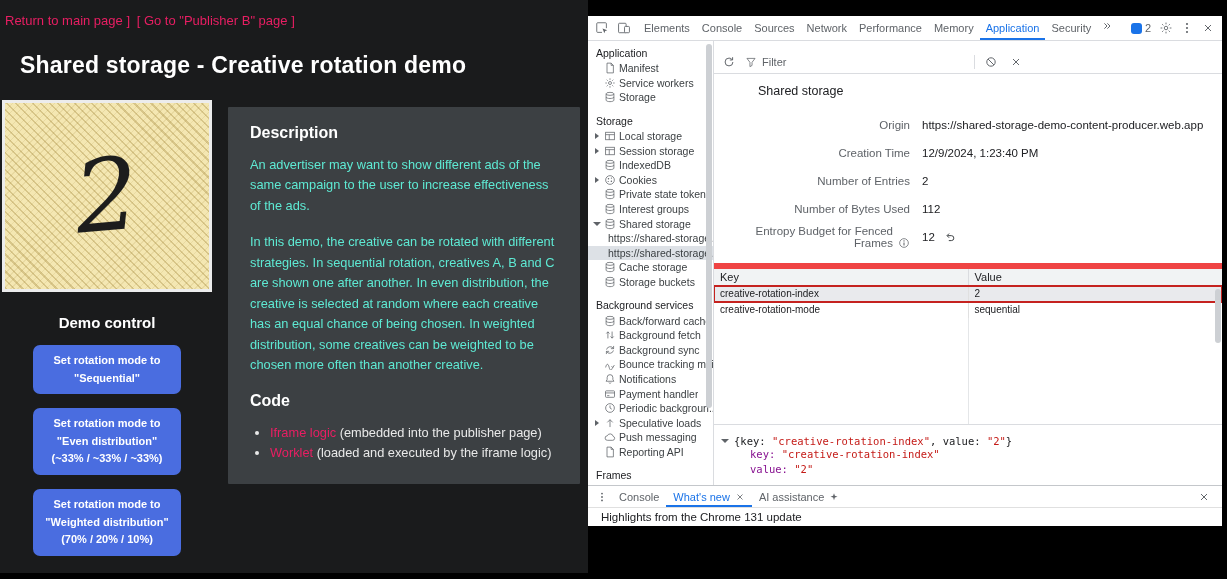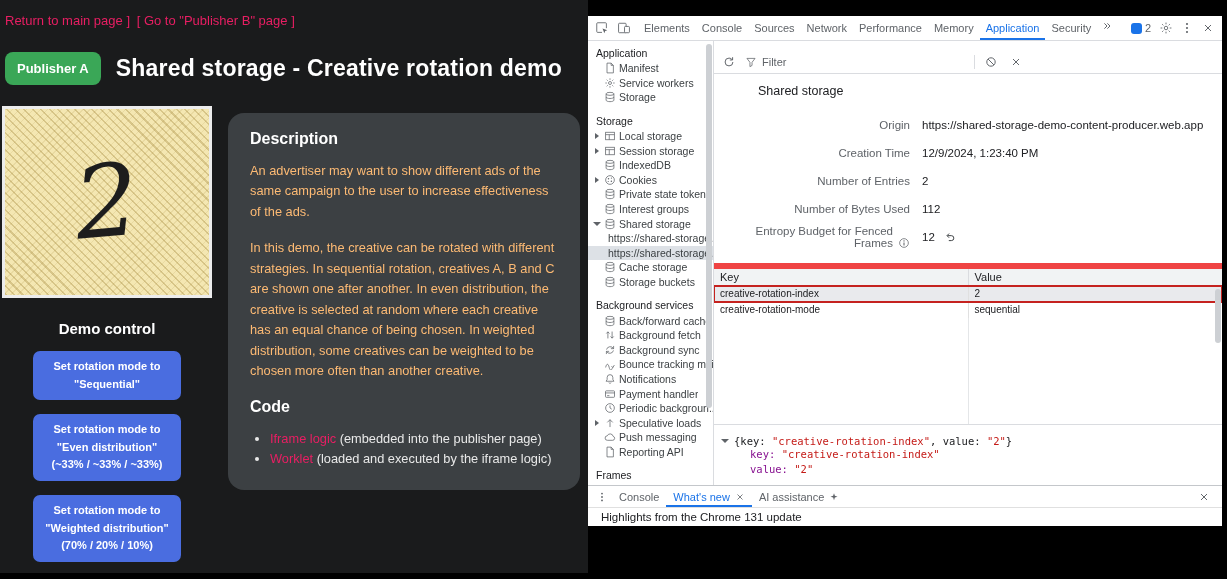--- a/index.html
+++ b/index.html
@@ -20,23 +20,23 @@
     background:
       repeating-linear-gradient(45deg, rgba(150,120,40,.30) 0 1.5px, transparent 1.5px 6px),
       repeating-linear-gradient(135deg, rgba(150,120,40,.12) 0 1px, transparent 1px 5px),
       #f4e7b2;
     display:flex; align-items:center; justify-content:center; }
   .creative-num { font-family:"DejaVu Serif", serif; font-style:italic; font-size:100px; line-height:1; color:#1d1d1d; transform:rotate(-5deg); }
   .demo-title { text-align:center; font-weight:700; font-size:15px; margin:22px 0 14px; }
   .btn-col { display:flex; flex-direction:column; align-items:center; gap:14px; }
   .blue-btn { width:148px; background:#4a6de0; border:none; border-radius:7px; color:#fff; font-weight:700;
     font-size:11px; line-height:1.6; padding:7px 4px; font-family:inherit; cursor:pointer; text-align:center; }
-  .desc-panel { flex:1; margin:7px 8px 0 16px; background:#3c4043; border-radius:16px; padding:17px 22px 20px; align-self:flex-start; }
+  .desc-panel { flex:1; margin:7px 8px 0 16px; background:#3c4043; border-radius:1px; padding:17px 22px 20px; align-self:flex-start; }
   .desc-panel h2 { font-size:16px; font-weight:700; margin-bottom:13px; }
-  .desc-panel p { font-size:12.8px; line-height:1.6; color:#fdba74; margin-bottom:16px; }
+  .desc-panel p { font-size:12.8px; line-height:1.6; color:#5eead4; margin-bottom:16px; }
   .desc-panel .code-head { margin-top:4px; }
   .desc-panel ul { margin:10px 0 0 20px; font-size:12.8px; line-height:1.6; color:#e9e9e9; }
   .desc-panel li a { color:#e91e63; text-decoration:none; cursor:pointer; }
 
   
   .devtools { position:absolute; left:588px; top:16px; width:634px; height:510px; background:#fff; color:#202124;
     display:flex; flex-direction:column; font-size:11px; }
 
   .ic { width:12px; height:12px; color:#5f6368; flex:none; display:inline-flex; }
   .ic.lg { width:14px; height:14px; }
@@ -111,21 +111,20 @@
 <body>
 
 <div class="screen">
 
   <div class="page">
     <div class="nav">
       <a>Return to main page ]</a>
       <a>[ Go to "Publisher B" page ]</a>
     </div>
     <div class="header-row">
-      <span class="badge">Publisher A</span>
       <span class="page-title">Shared storage - Creative rotation demo</span>
     </div>
     <div class="content">
       <div class="left-col">
         <div class="creative">
           <span class="creative-num">2</span>
         </div>
         <div class="demo-title">Demo control</div>
         <div class="btn-col">
           <button class="blue-btn">

